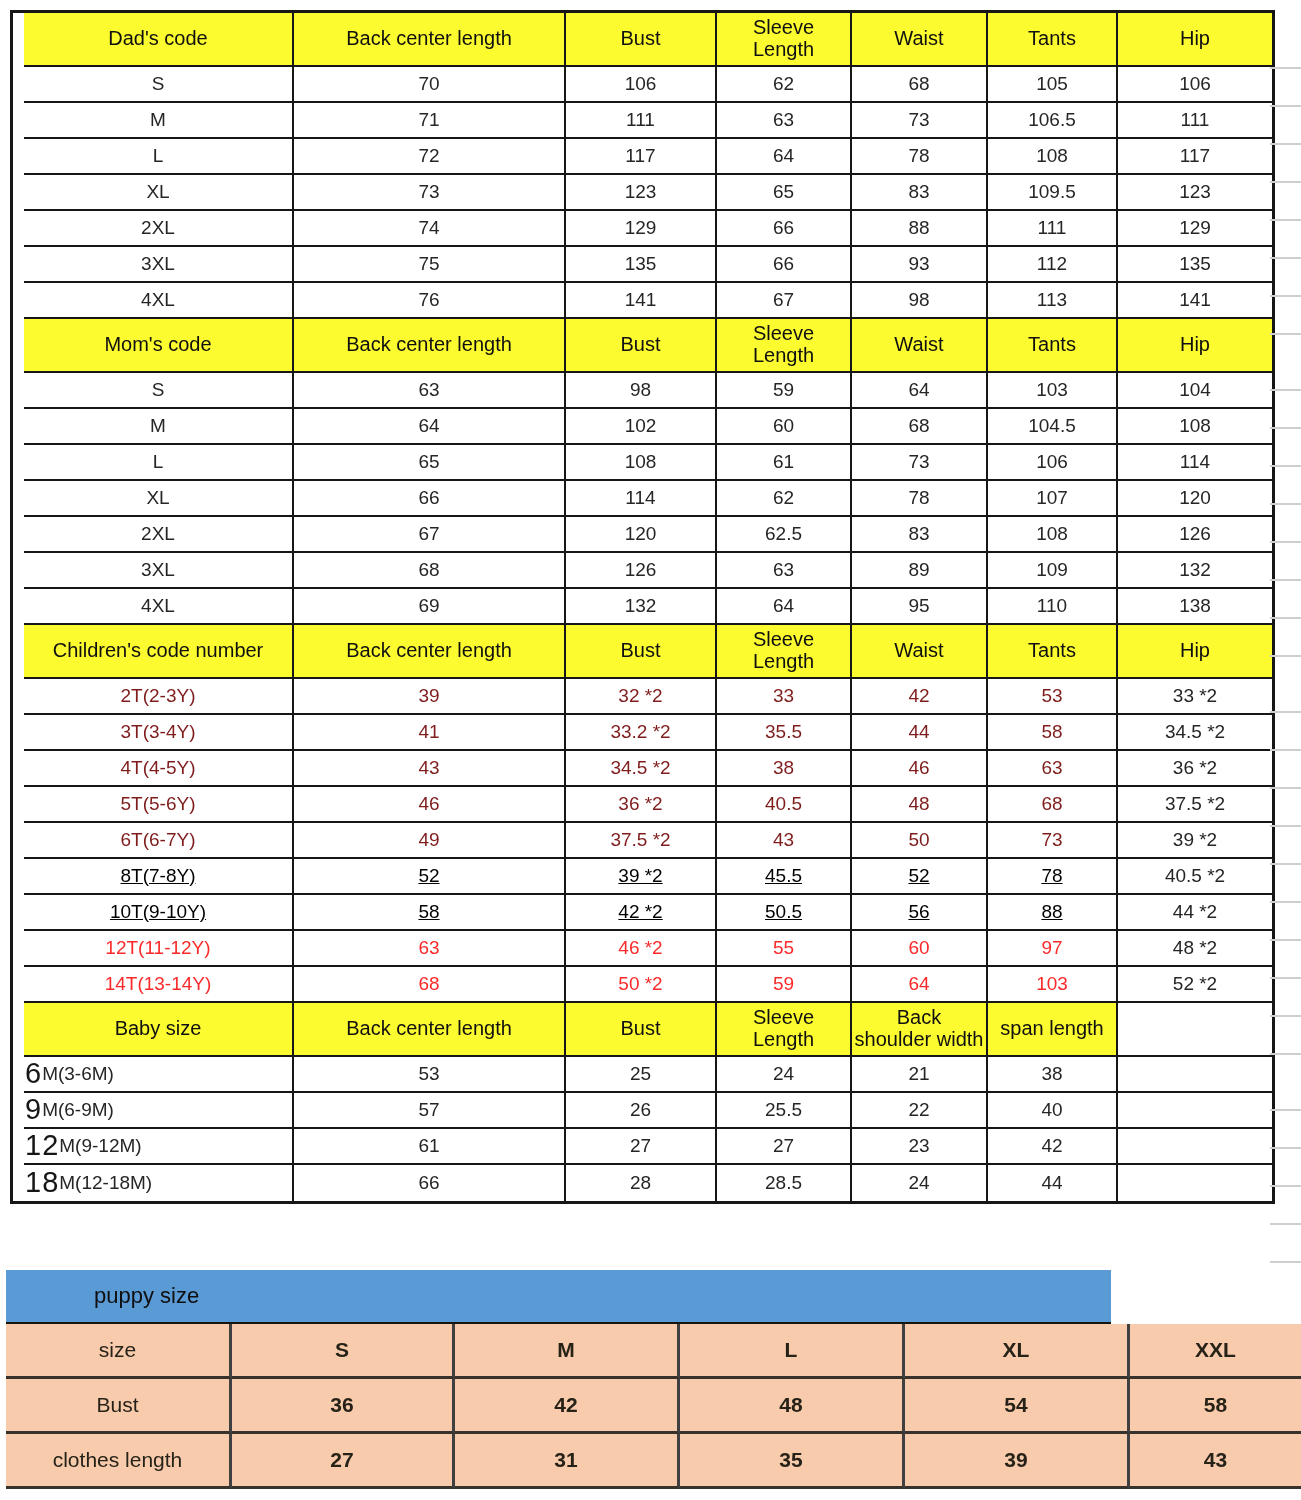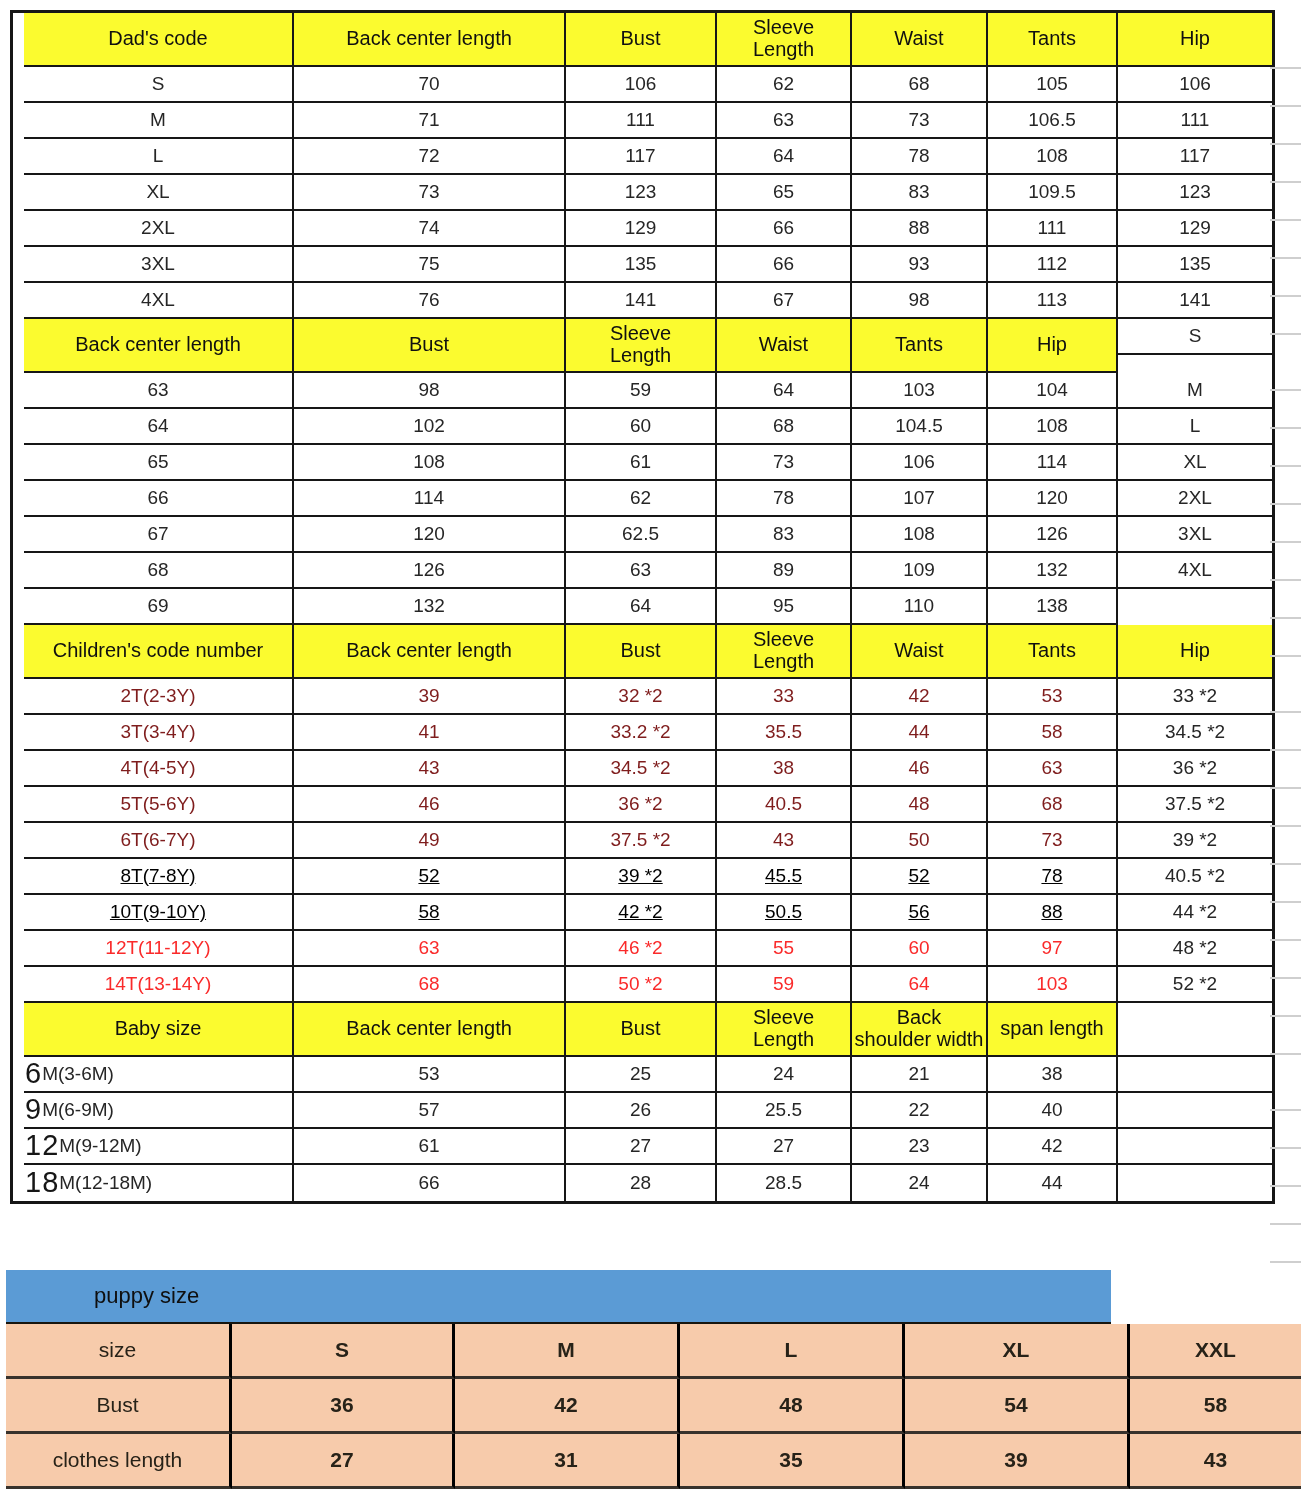--- a/index.html
+++ b/index.html
@@ -39,21 +39,21 @@
     background:#5b9bd5;border-bottom:2px solid #17150f;
     display:flex;align-items:center;box-sizing:content-box;
   }
   #puppy-band .title{padding-left:88px;font-size:22px;color:#0f0f0f;}
   #puppy-table{
     position:absolute;left:6px;top:1324px;width:1295px;background:#f7cbab;
   }
   .pup{grid-template-columns:226px 223px 225px 225px 225px 171px;}
   .pcell{
     display:flex;align-items:center;justify-content:center;
-    border-right:3px solid #000000;border-bottom:3px solid #38322c;
+    border-right:3px solid #404040;border-bottom:3px solid #38322c;
     height:55px;font-size:21px;color:#272218;box-sizing:border-box;
   }
   .pup > .pcell:nth-child(6n){border-right:none;}
   .pcell.val{font-weight:700;}
 </style>
 </head>
 <body>
 
 <div id="size-tables">
     <div class="grid fam">
@@ -109,20 +109,21 @@
       <div class="cell d black">135</div>
       <div class="cell d black">4XL</div>
       <div class="cell d black">76</div>
       <div class="cell d black">141</div>
       <div class="cell d black">67</div>
       <div class="cell d black">98</div>
       <div class="cell d black">113</div>
       <div class="cell d black">141</div>
     </div>
     <div class="grid fam">
+      <div class="cell h">Mom's code</div>
       <div class="cell h">Back center length</div>
       <div class="cell h">Bust</div>
       <div class="cell h">Sleeve
 Length</div>
       <div class="cell h">Waist</div>
       <div class="cell h">Tants</div>
       <div class="cell h">Hip</div>
       <div class="cell d black">S</div>
       <div class="cell d black">63</div>
       <div class="cell d black">98</div>

